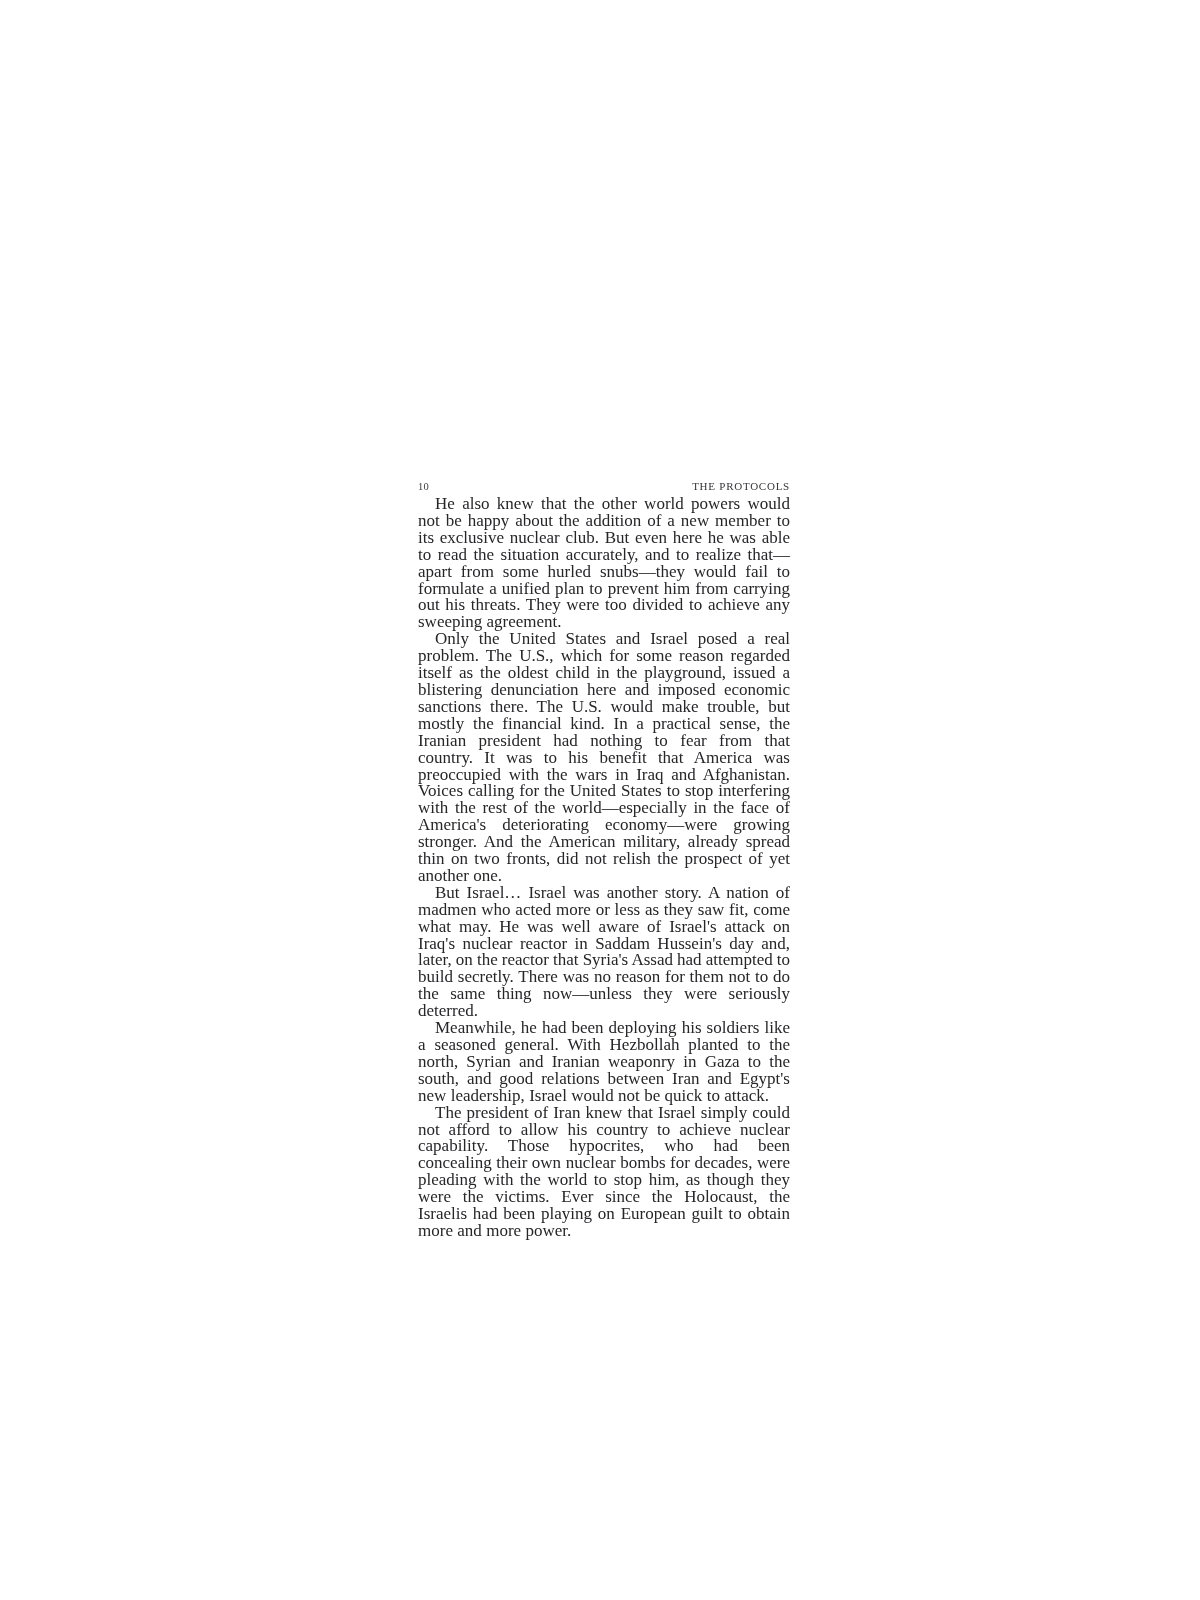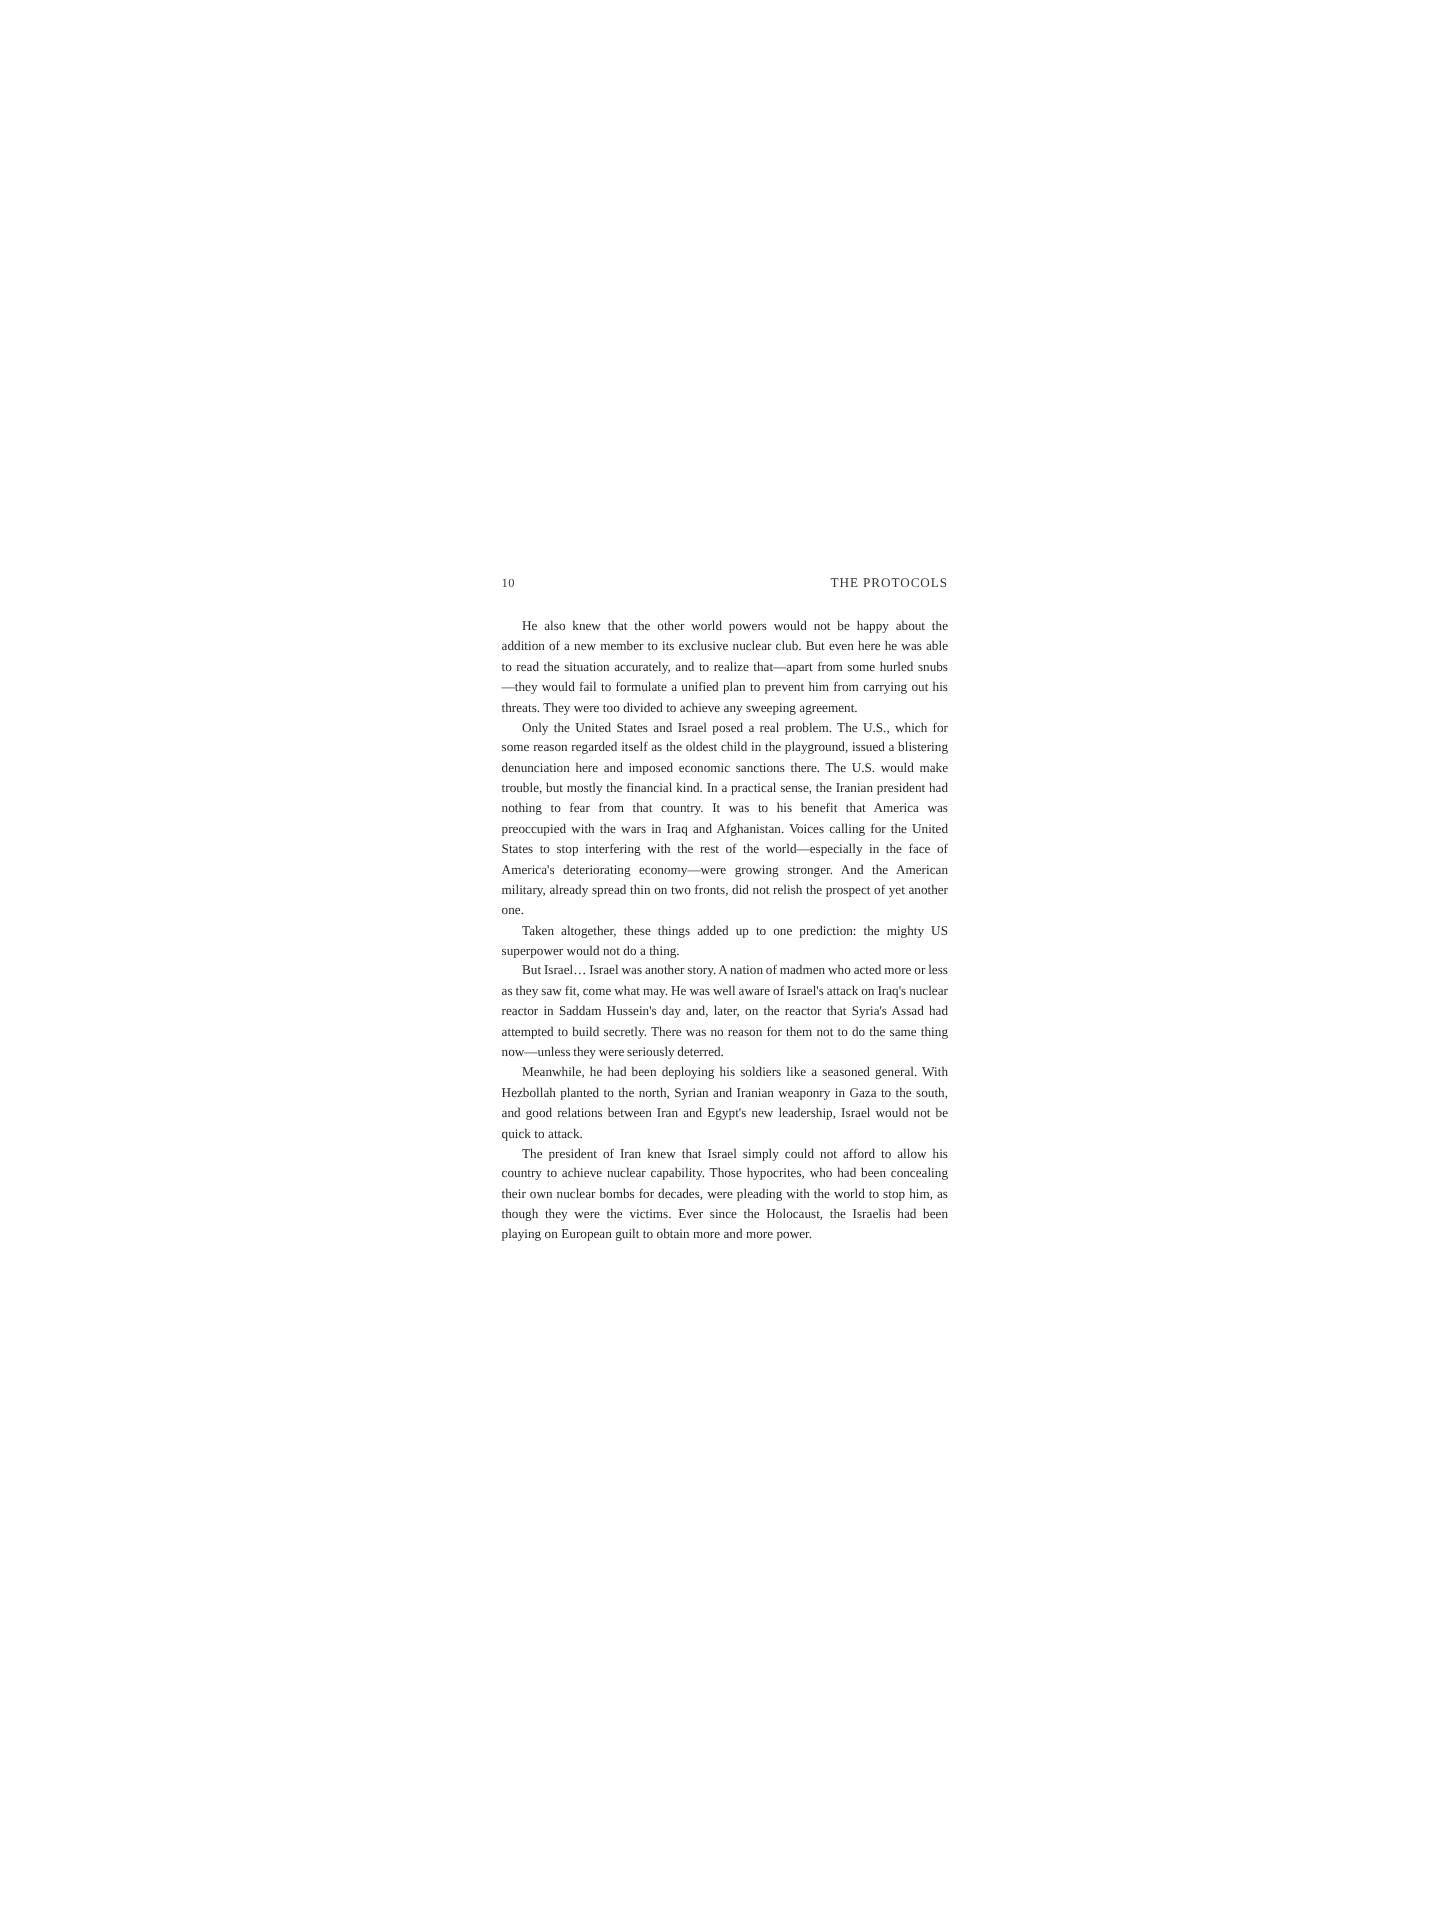--- a/index.html
+++ b/index.html
@@ -25,40 +25,39 @@
   .text-block {
     position: absolute;
     left: 418px;
     top: 480px;
     width: 372px;
   }
   .running-head {
     display: flex;
     align-items: baseline;
     height: 16px;
-    margin-bottom: 18px;
   }
   .folio {
     font-size: 10.5px;
     letter-spacing: 0.2px;
     color: #3a3a3c;
     width: 64px;
     flex: 0 0 64px;
   }
   .head-title {
     font-size: 11px;
     letter-spacing: 0.75px;
     color: #35353a;
     flex: 1 1 auto;
     text-align: right;
     padding-left: 76px;
   }
   .body-text p {
     margin: 0;
-    font-size: 11px;
+    font-size: 17px;
     line-height: 16.9px;
     text-align: justify;
     text-indent: 17px;
     color: #262629;
     hyphens: none;
     word-spacing: 0.1px;
   }
   .body-text p.tight {
     word-spacing: -0.5px;
   }
@@ -70,20 +69,19 @@
   <div class="text-block">
 
     <div class="running-head">
       <span class="folio">10</span>
       <span class="head-title">THE PROTOCOLS</span>
     </div>
 
     <div class="body-text">
       <p>He also knew that the other world powers would not be happy about the addition of a new member to its exclusive nuclear club. But even here he was able to read the situation accurately, and to realize that—apart from some hurled snubs—they would fail to formulate a unified plan to prevent him from carrying out his threats. They were too divided to achieve any sweeping agreement.</p>
       <p>Only the United States and Israel posed a real problem. The U.S., which for some reason regarded itself as the oldest child in the playground, issued a blistering denunciation here and imposed economic sanctions there. The U.S. would make trouble, but mostly the financial kind. In a practical sense, the Iranian president had nothing to fear from that country. It was to his benefit that America was preoccupied with the wars in Iraq and Afghanistan. Voices calling for the United States to stop interfering with the rest of the world—especially in the face of America's deteriorating economy—were growing stronger. And the American military, already spread thin on two fronts, did not relish the prospect of yet another one.</p>
-      <p>Taken altogether, these things added up to one prediction: the mighty US superpower would not do a thing.</p>
       <p class="tight">But Israel… Israel was another story. A nation of madmen who acted more or less as they saw fit, come what may. He was well aware of Israel's attack on Iraq's nuclear reactor in Saddam Hussein's day and, later, on the reactor that Syria's Assad had attempted to build secretly. There was no reason for them not to do the same thing now—unless they were seriously deterred.</p>
       <p>Meanwhile, he had been deploying his soldiers like a seasoned general. With Hezbollah planted to the north, Syrian and Iranian weaponry in Gaza to the south, and good relations between Iran and Egypt's new leadership, Israel would not be quick to attack.</p>
       <p>The president of Iran knew that Israel simply could not afford to allow his country to achieve nuclear capability. Those hypocrites, who had been concealing their own nuclear bombs for decades, were pleading with the world to stop him, as though they were the victims. Ever since the Holocaust, the Israelis had been playing on European guilt to obtain more and more power.</p>
     </div>
 
   </div>
 </div>
 
 </body></html>

